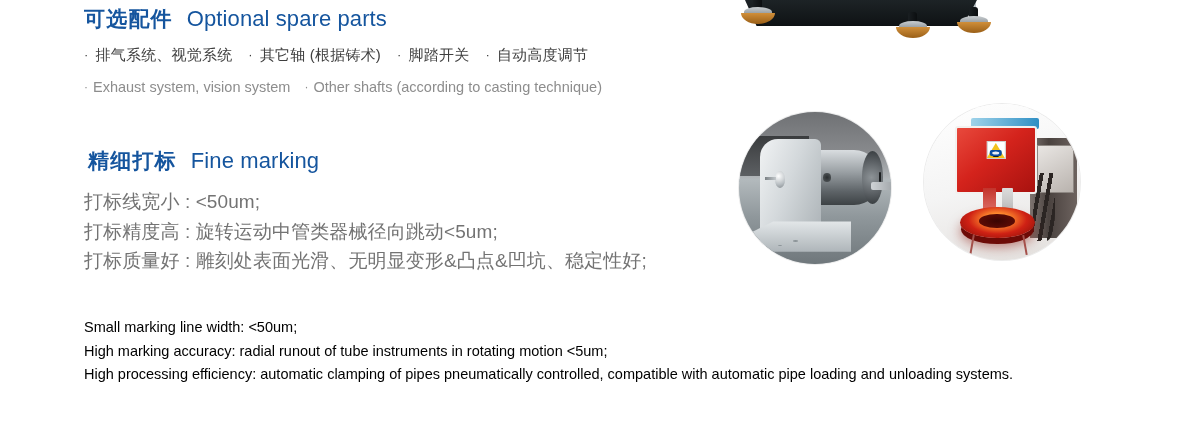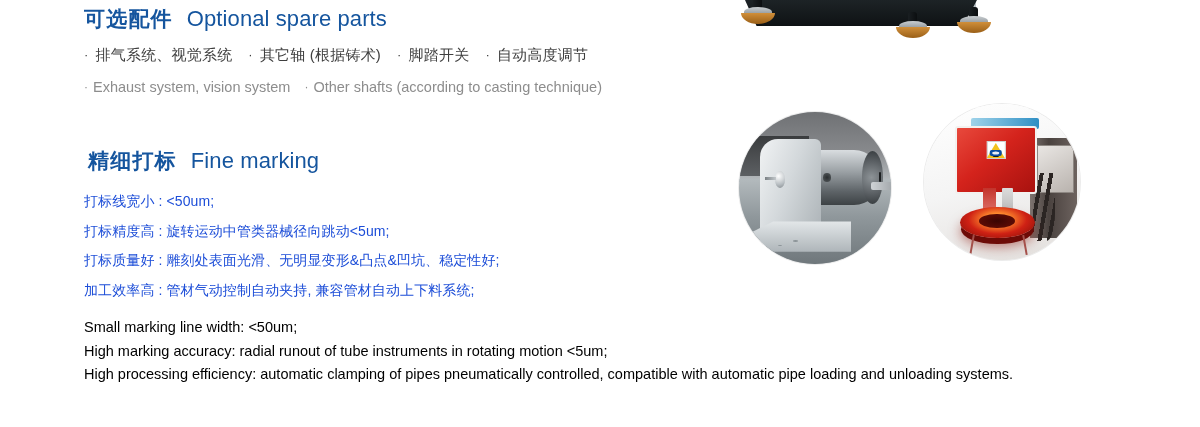--- a/index.html
+++ b/index.html
@@ -80,22 +80,22 @@
     position: relative;
     top: -1px;
   }
   .bullets-en .grp { margin-right: 14px; }
 
   
   .lines-cn {
     position: absolute;
     left: 0;
     top: 187px;
-    font-size: 14px;
-    color: #1d4ed8;
+    font-size: 19px;
+    color: #737373;
     line-height: 29.5px;
     white-space: nowrap;
     letter-spacing: 0.1px;
   }
   .lines-en {
     position: absolute;
     left: 0;
     top: 316px;
     font-size: 14.5px;
     color: #000000;
@@ -447,21 +447,20 @@
   </div>
 
   <div class="section-heading" style="top:150px;left:4px;">
     <span class="heading-cn">精细打标</span><span class="heading-en">Fine marking</span>
   </div>
 
   <div class="lines-cn">
     <div>打标线宽小 : &lt;50um;</div>
     <div>打标精度高 : 旋转运动中管类器械径向跳动&lt;5um;</div>
     <div>打标质量好 : 雕刻处表面光滑、无明显变形&amp;凸点&amp;凹坑、稳定性好;</div>
-    <div>加工效率高 : 管材气动控制自动夹持, 兼容管材自动上下料系统;</div>
   </div>
 
   <div class="lines-en">
     <div>Small marking line width: &lt;50um;</div>
     <div>High marking accuracy: radial runout of tube instruments in rotating motion &lt;5um;</div>
     <div>High processing efficiency: automatic clamping of pipes pneumatically controlled, compatible with automatic pipe loading and unloading systems.</div>
   </div>
 
 </div>
 

